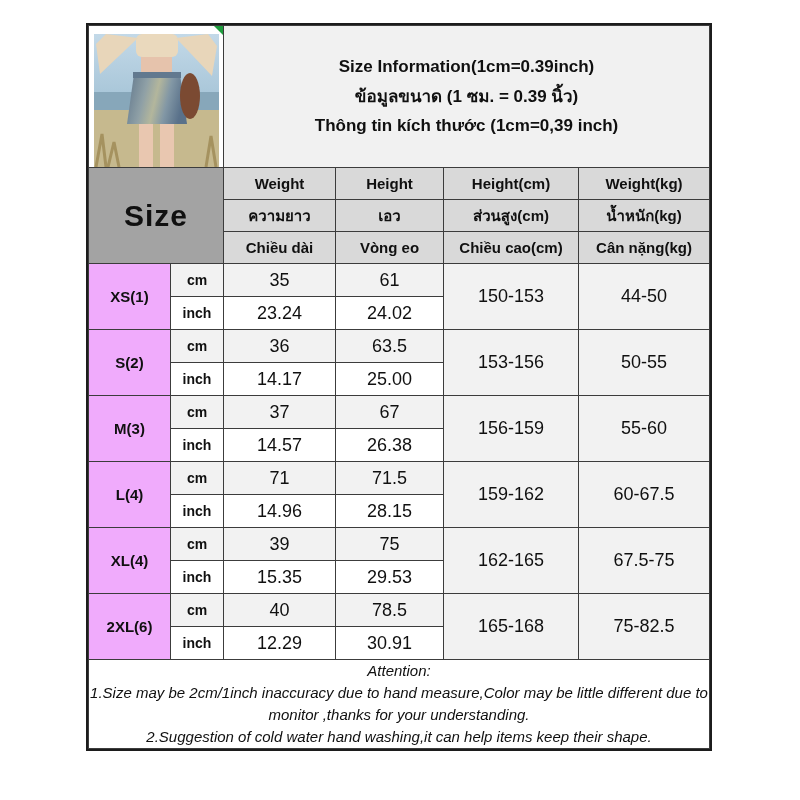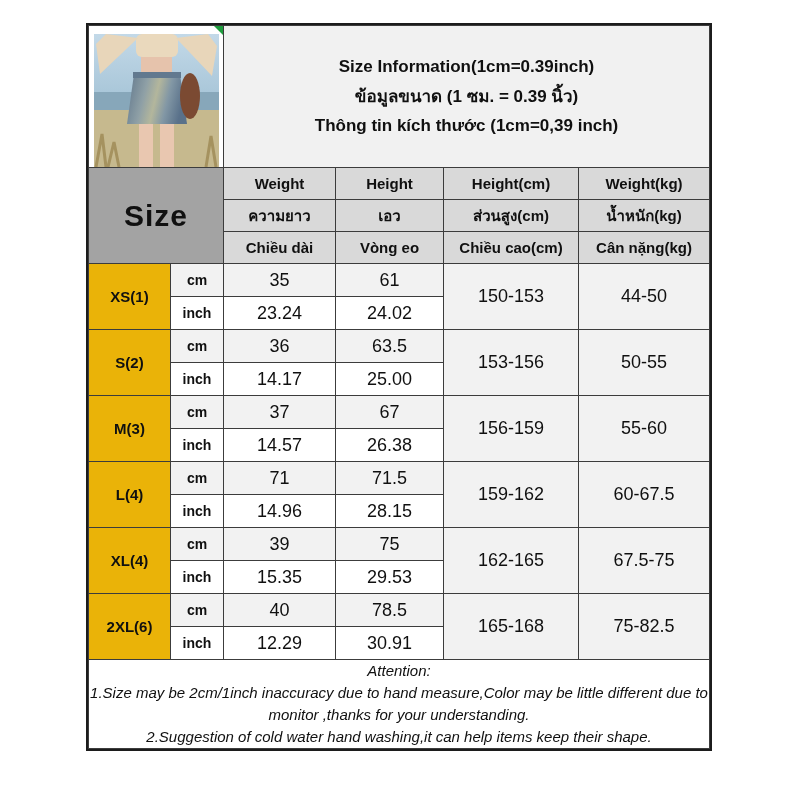--- a/index.html
+++ b/index.html
@@ -23,21 +23,21 @@
   col.c4{width:108px;} col.c5{width:135px;} col.c6{width:131px;}
   
   tr.top-row{height:118px;}
   tr.h-row{height:32px;}
   tr.d-row{height:33px;}
   
   .c-photo{background:#ffffff;position:relative;}
   .c-title{background:#f1f1f1;font-weight:bold;font-size:17px;line-height:1.75;}
   .c-corner{background:#a3a3a3;font-weight:bold;font-size:30px;letter-spacing:1px;}
   .h-cell{background:#d9d9d9;font-weight:bold;font-size:15px;}
-  .c-size{background:#eab308;font-weight:bold;font-size:15px;margin-left:37px;}
+  .c-size{background:#f0abfc;font-weight:bold;font-size:15px;margin-left:37px;}
   .c-unit{font-weight:bold;font-size:14px;}
   .c-val{font-size:18px;}
   .band{background:#f2f2f2;}
   .plain{background:#ffffff;margin-left:44px;}
   .c-att{
     background:#ffffff;text-align:left;vertical-align:top;
     font-size:15px;line-height:1.47;padding:3px 5px 14px 5px;height:88px;font-style:italic;
   }
   
   .corner-flag{

